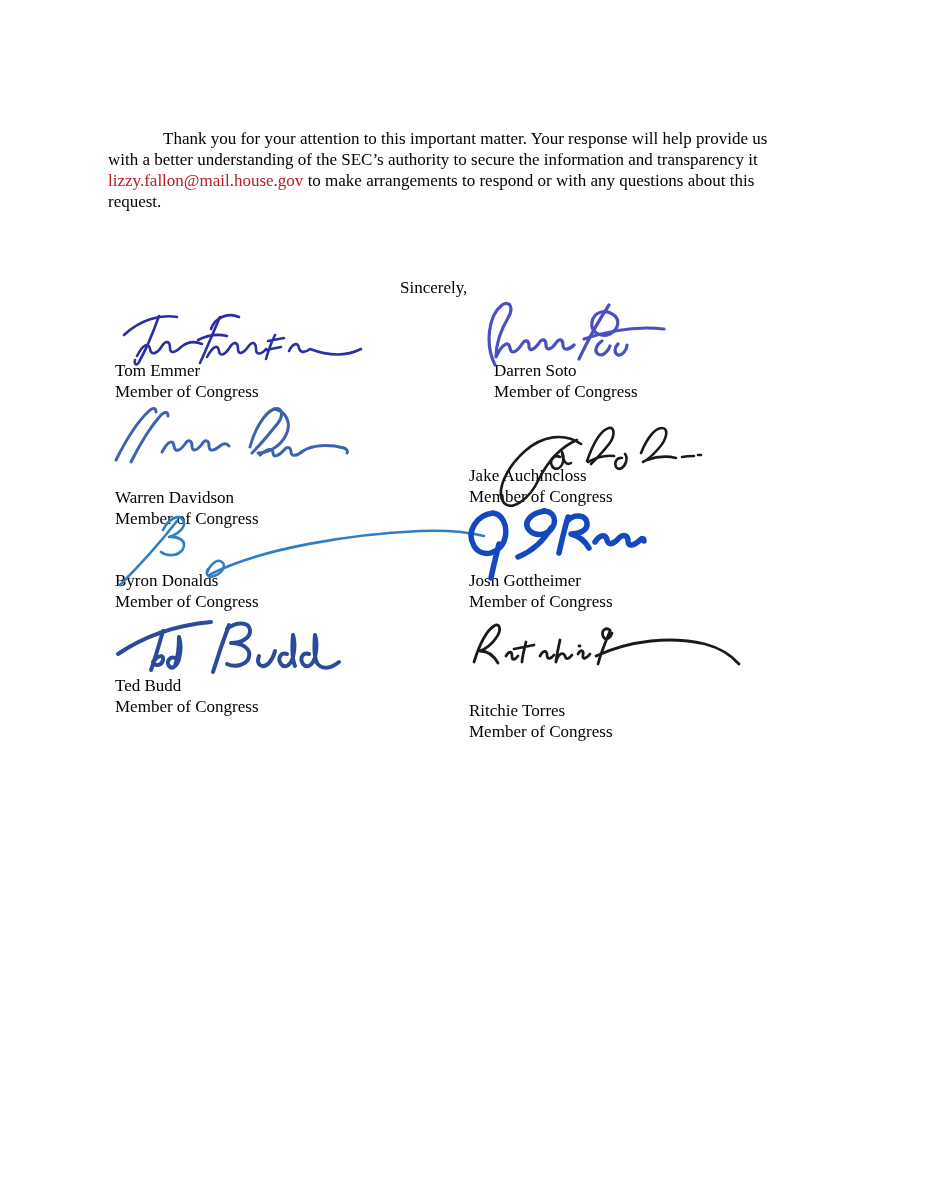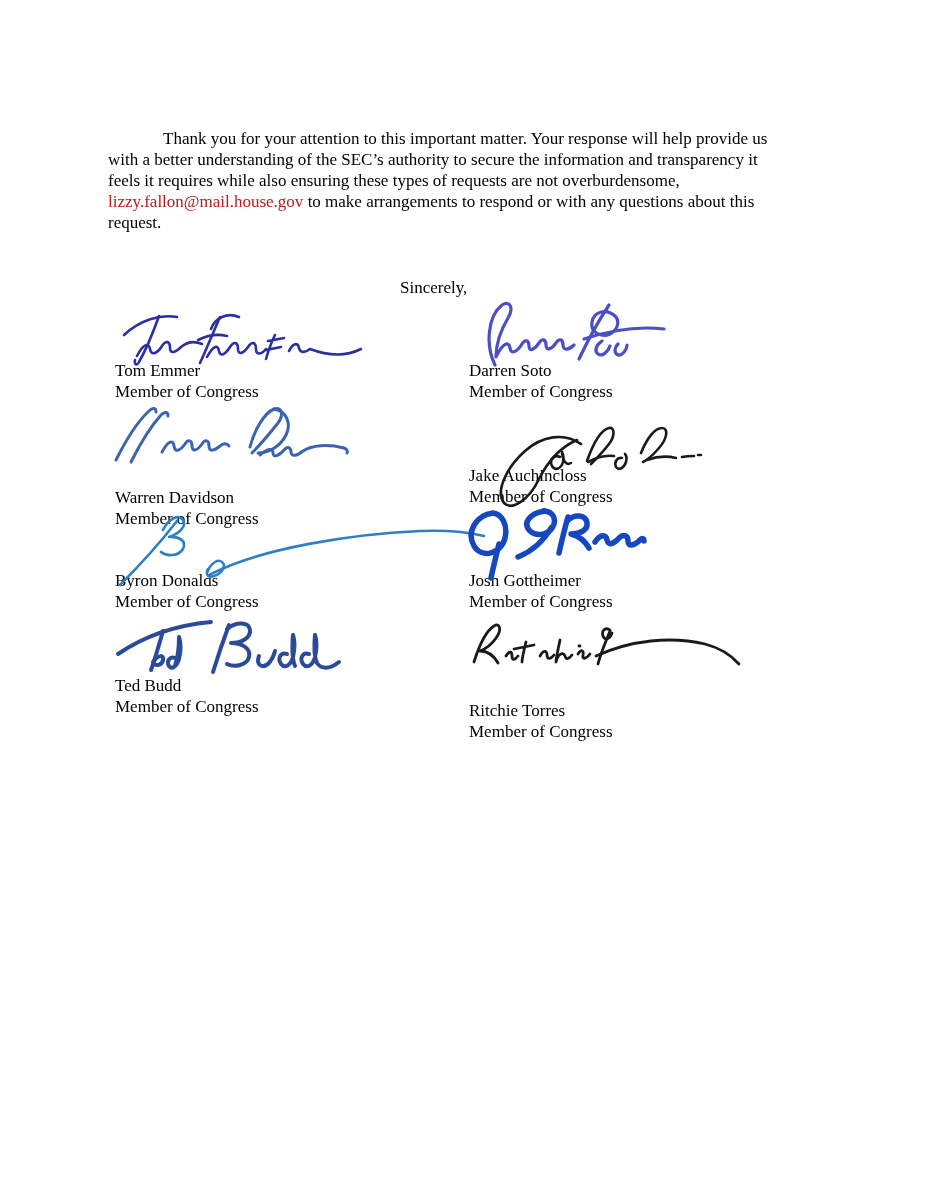--- a/index.html
+++ b/index.html
@@ -29,32 +29,31 @@
   svg.sig g{fill:none;stroke-linecap:round;stroke-linejoin:round;}
 </style>
 </head>
 <body>
 
 <div class="page">
 
   <div class="para">
     <div class="line indent">Thank you for your attention to this important matter. Your response will help provide us</div>
     <div class="line">with a better understanding of the SEC’s authority to secure the information and transparency it</div>
-    <div class="line">feels it requires while also ensuring these types of requests are not overburdensome,</div>
     <div class="line"><a class="email-link">lizzy.fallon@mail.house.gov</a><span> to make arrangements to respond or with any questions about this</span></div>
     <div class="line">request.</div>
   </div>
 
   <div class="sincerely">Sincerely,</div>
 
   <div class="sig-name" style="left:115px;top:360px">
     <div>Tom Emmer</div>
     <div>Member of Congress</div>
   </div>
-  <div class="sig-name" style="left:469px;top:360px">
+  <div class="sig-name" style="left:494px;top:360px">
     <div>Darren Soto</div>
     <div>Member of Congress</div>
   </div>
   <div class="sig-name" style="left:115px;top:487px">
     <div>Warren Davidson</div>
     <div>Member of Congress</div>
   </div>
   <div class="sig-name" style="left:469px;top:465px">
     <div>Jake Auchincloss</div>
     <div>Member of Congress</div>

